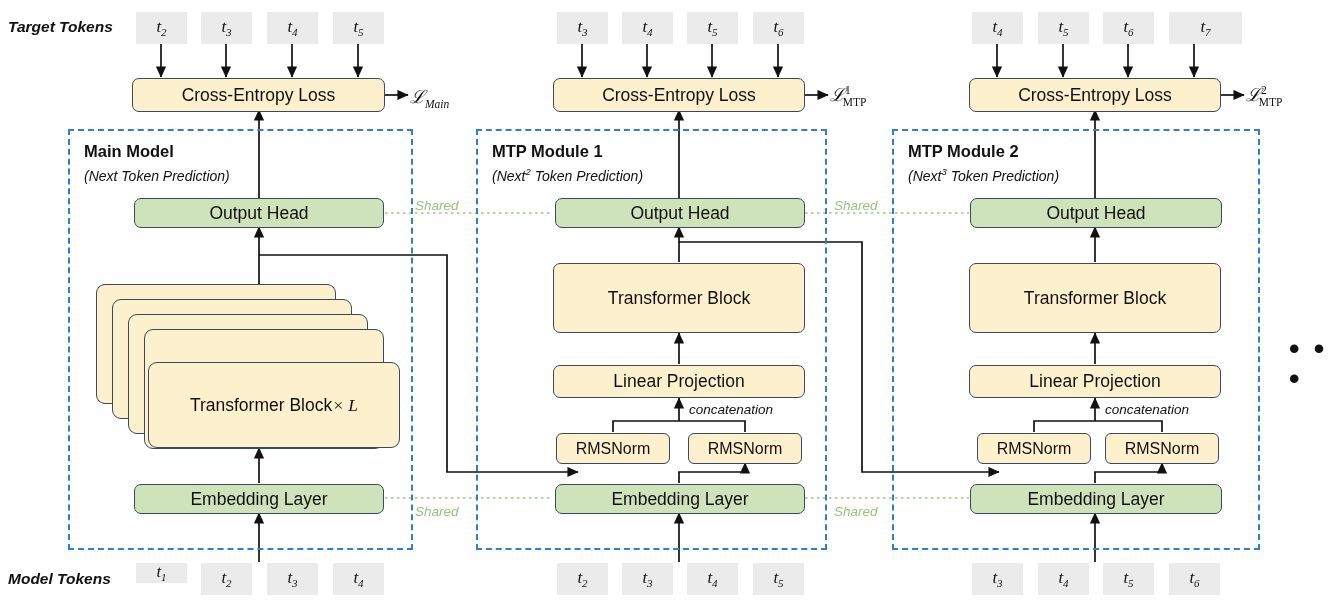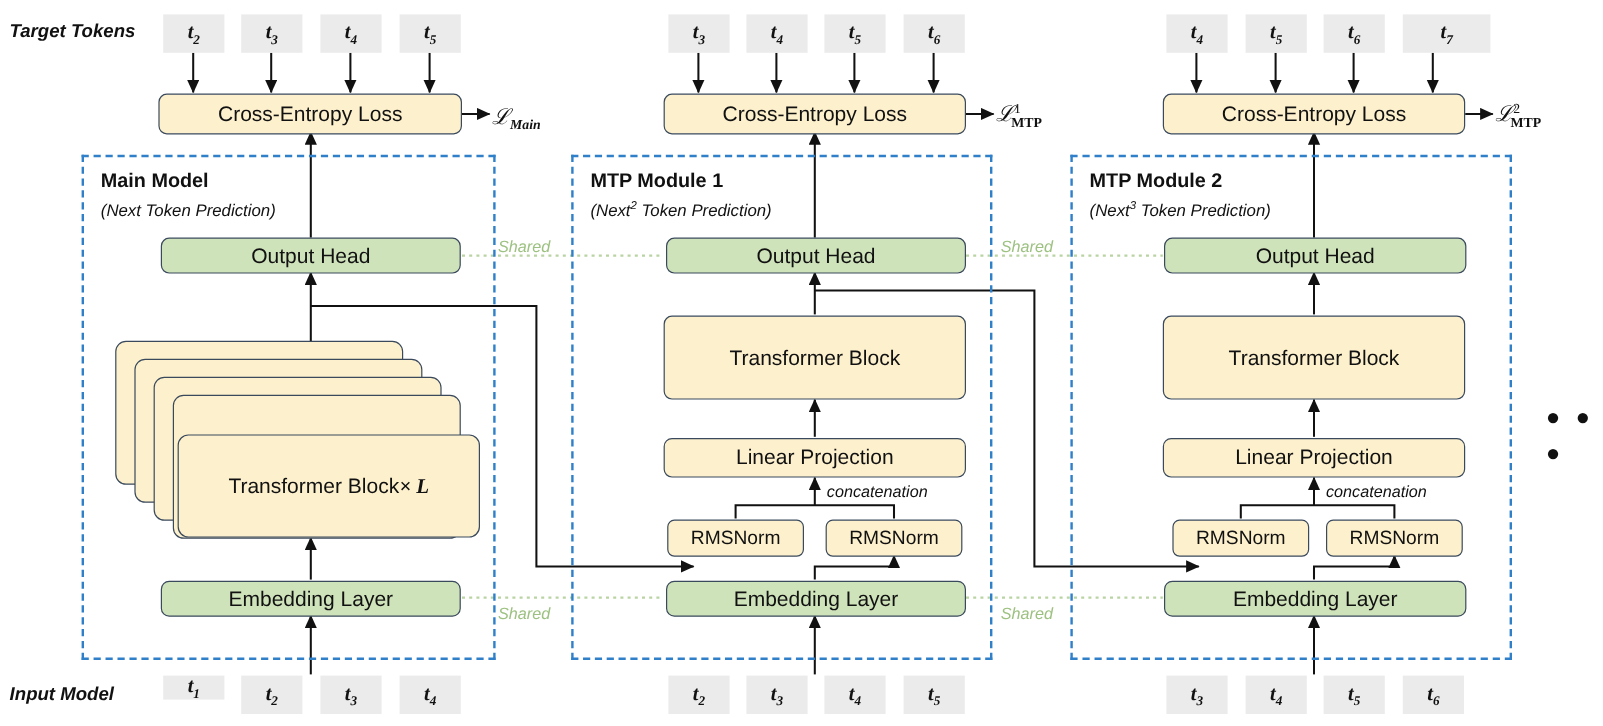--- a/index.html
+++ b/index.html
@@ -118,33 +118,32 @@
     position: absolute;
     font-family: "Liberation Serif", serif;
     font-style: italic;
     font-size: 18px;
     color: #111;
     white-space: nowrap;
   }
   .loss .sub { font-size: 11.5px; font-style: italic; }
   .loss .sup { font-size: 11.5px; font-style: normal; }
   .loss .up  { vertical-align: super; }
-  .loss .dn  { vertical-align: sub; font-weight: bold; }
+  .loss .dn  { vertical-align: sub; }
   .ellipsis {
     position: absolute;
     font-size: 30px;
     font-weight: bold;
     letter-spacing: 3px;
     color: #111;
     line-height: 1;
   }
   .times-l {
     font-family: "Liberation Serif", serif;
     font-style: italic;
-    font-weight: bold;
   }
 </style>
 </head>
 <body>
 
 <div id="canvas">
 
   <svg id="wires" viewBox="0 0 1336 605" width="1336" height="605">
     <defs>
       <marker id="ah" markerWidth="9" markerHeight="9" refX="6.2" refY="3" orient="auto" markerUnits="strokeWidth">
@@ -206,21 +205,21 @@
 
     <g stroke="#b9d4a2" stroke-width="2" stroke-dasharray="2.5,3.5" fill="none">
       <line x1="385" y1="213" x2="553" y2="213"></line>
       <line x1="805" y1="213" x2="969" y2="213"></line>
       <line x1="385" y1="498" x2="553" y2="498"></line>
       <line x1="805" y1="498" x2="969" y2="498"></line>
     </g>
   </svg>
 
   <div class="lbl-row" style="left:8px; top:18px;">Target Tokens</div>
-  <div class="lbl-row" style="left:8px; top:570px;">Input Model</div>
+  <div class="lbl-row" style="left:8px; top:570px;">Model Tokens</div>
 
   <div class="tok" style="left:136px; top:12px; width:51px; height:32px;">
       <span class="times-l">t<sub>2</sub></span>
     </div>
   <div class="tok" style="left:201px; top:12px; width:51px; height:32px;">
       <span class="times-l">t<sub>3</sub></span>
     </div>
   <div class="tok" style="left:267px; top:12px; width:51px; height:32px;">
       <span class="times-l">t<sub>4</sub></span>
     </div>

